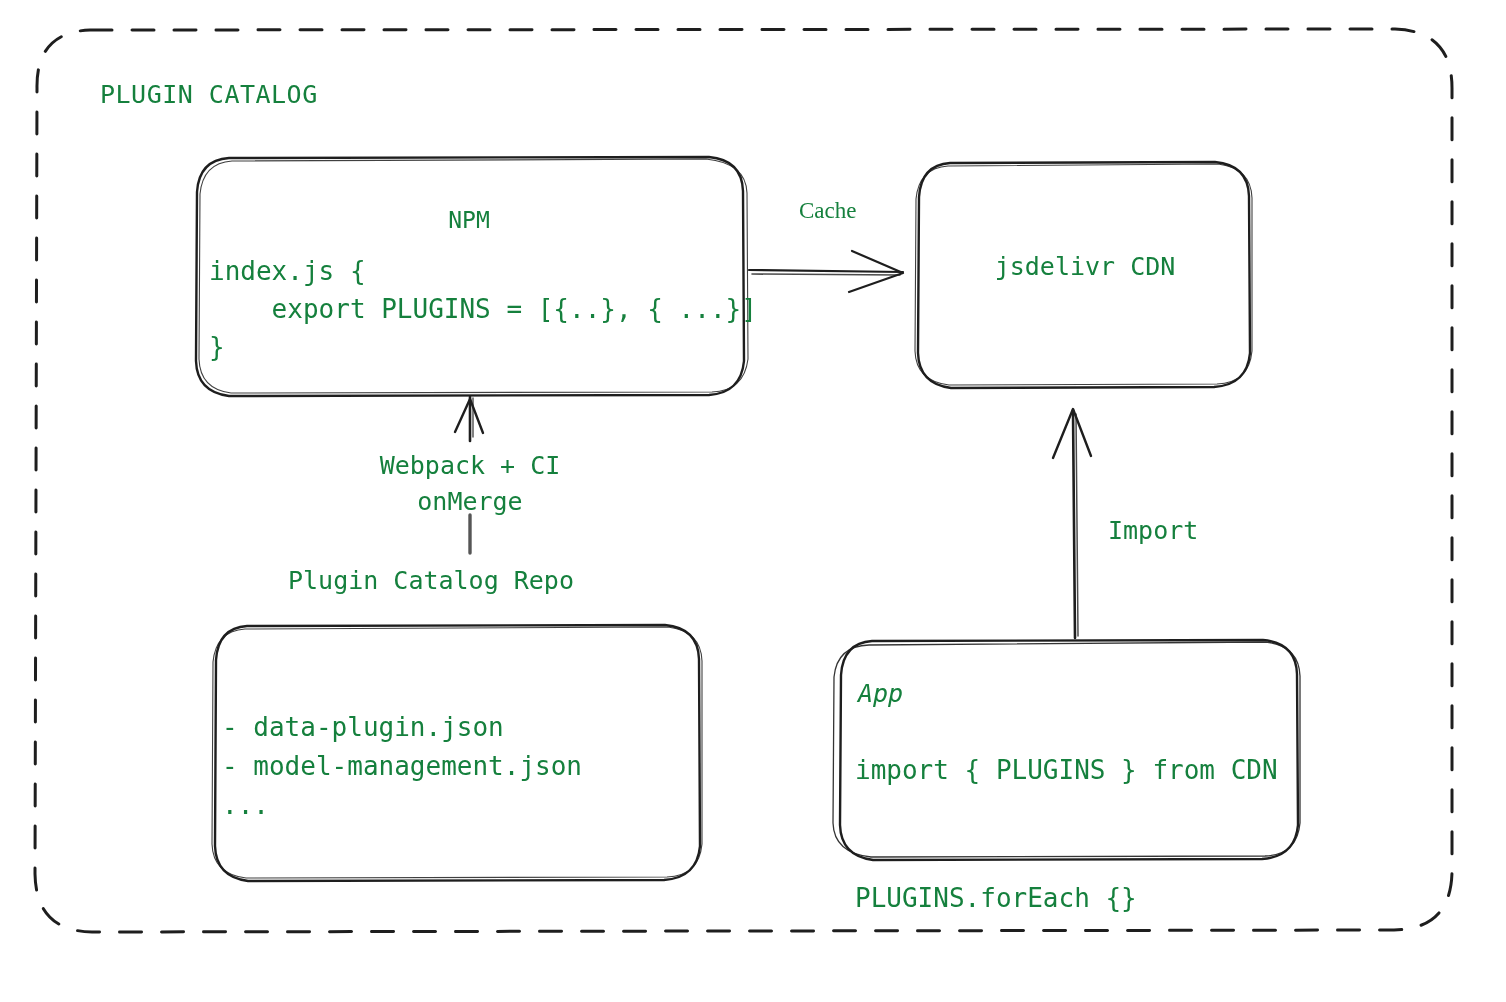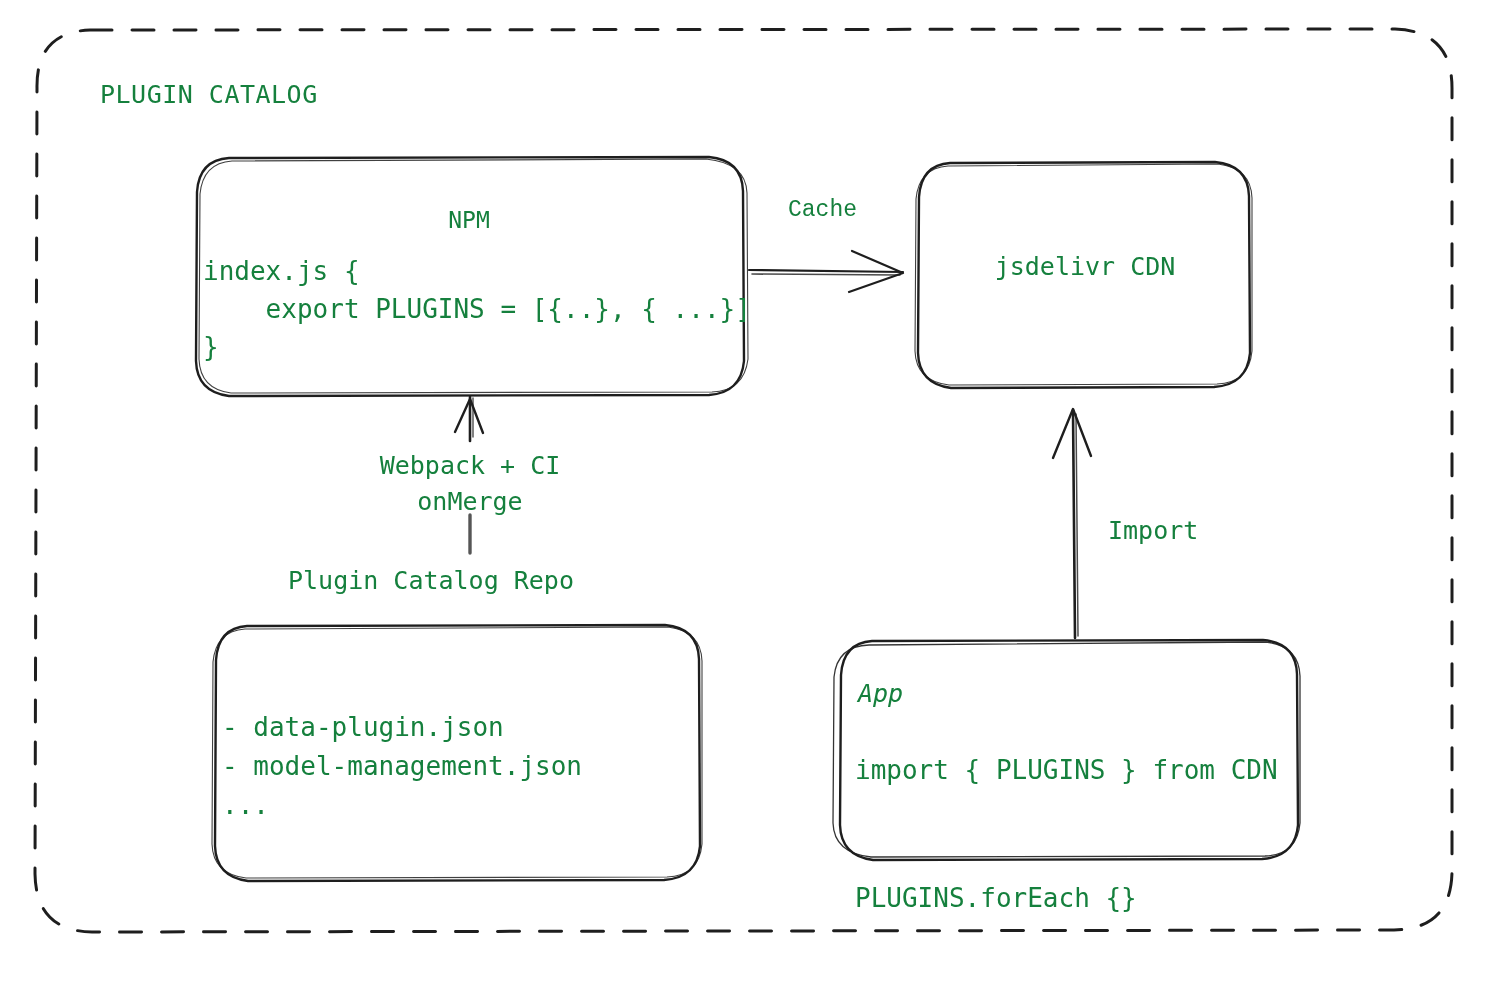--- a/index.html
+++ b/index.html
@@ -32,41 +32,42 @@
     position: absolute;
     color: #15803d;
     white-space: pre;
     line-height: 1.0;
     -webkit-font-smoothing: antialiased;
   }
   .mono {
     font-family: "DejaVu Sans Mono", "Liberation Mono", monospace;
   }
   .sans {
-    font-family: Liberation Mono, monospace;
+    font-family: Liberation Serif, serif;
+    margin-left: 11px;
   }
 
   
   #catalog-title {
     left: 100px; top: 82px;
     font-size: 25px;
     letter-spacing: 0.5px;
   }
   #npm-title {
     left: 195px; top: 209px;
     width: 548px;
     text-align: center;
     font-size: 23px;
   }
   .code-block {
     font-size: 26px;
     line-height: 38px;
   }
   #npm-code {
-    left: 203px; top: 252px;
+    left: 209px; top: 252px;
   }
   #cdn-label {
     left: 920px; top: 254px;
     width: 330px;
     text-align: center;
     font-size: 25px;
   }
   #cache-label {
     left: 788px; top: 199px;
     font-size: 23px;

